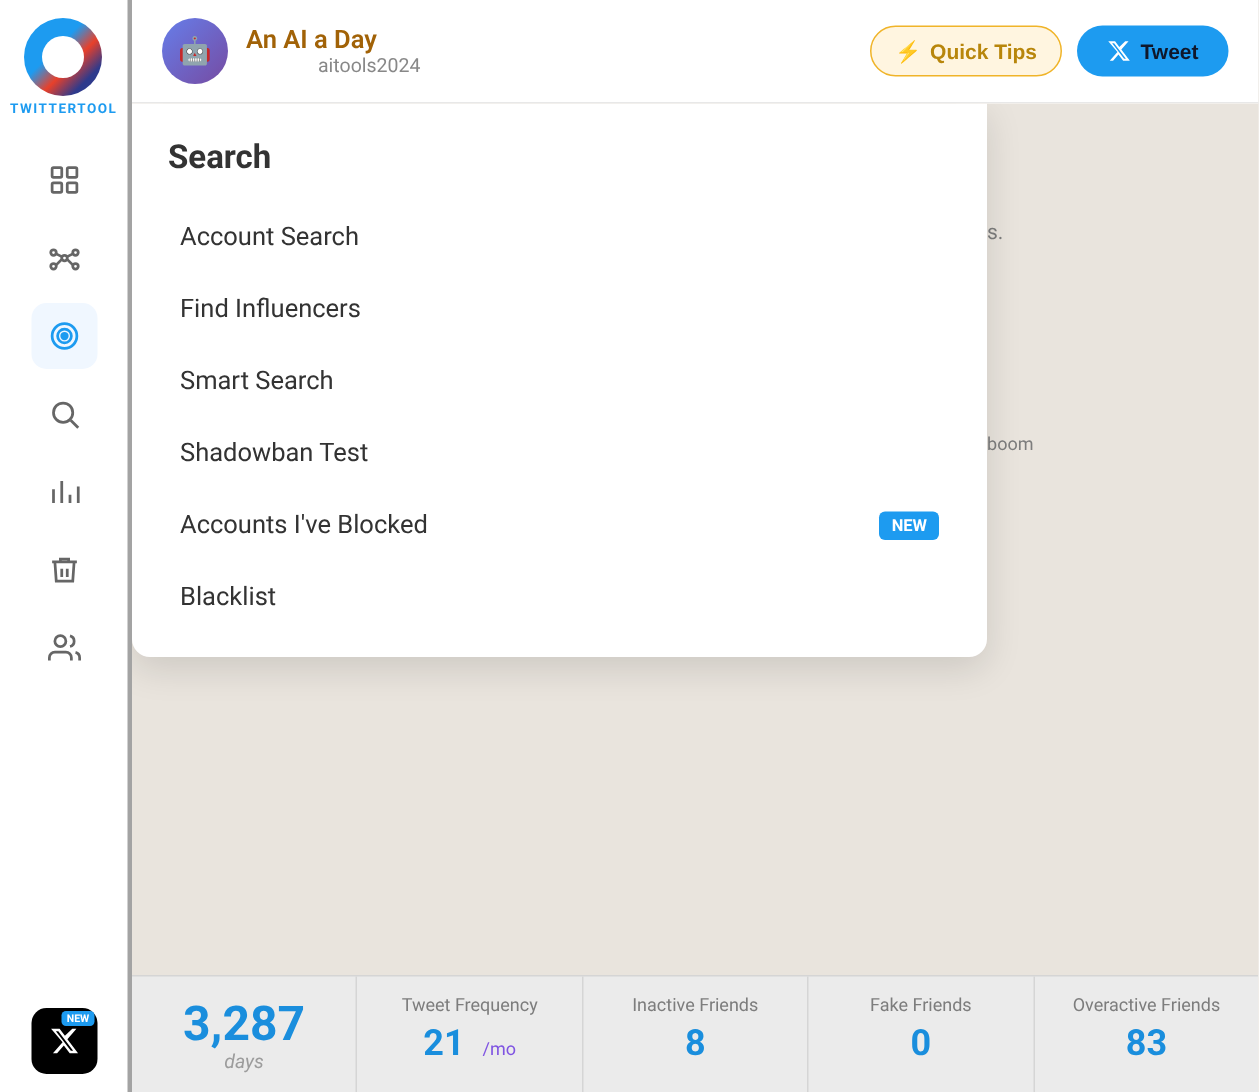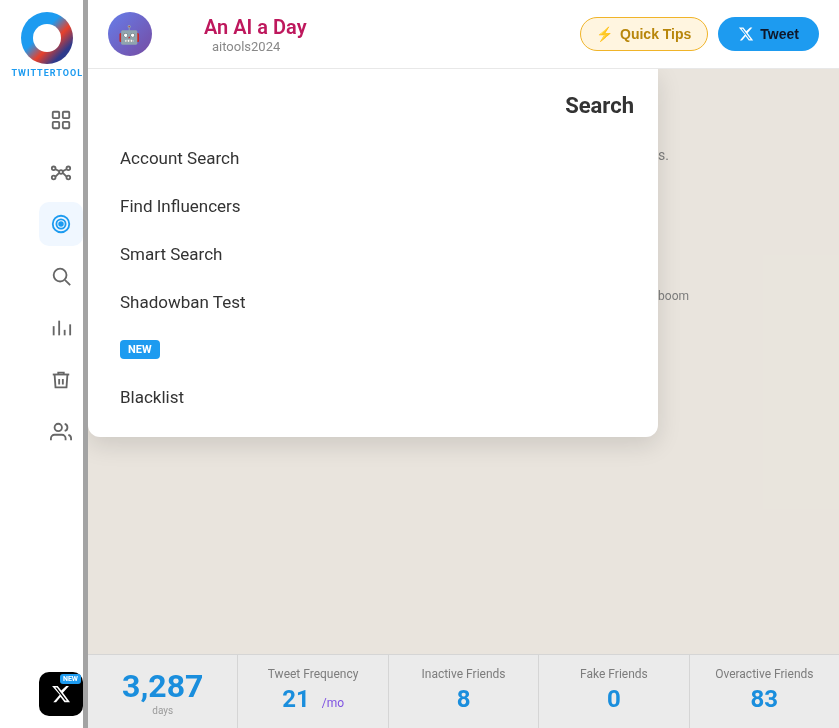--- a/index.html
+++ b/index.html
@@ -11,23 +11,23 @@
       overflow: hidden;
       display: flex;
     }
 
     
     .sidebar {
       width: 88px;
       background: #fff;
       display: flex;
       flex-direction: column;
-      align-items: flex-end;
+      align-items: center;
       padding: 12px 0;
-      border-right: 5px solid #a3a3a3;
+      border-right: 3px solid #a3a3a3;
       z-index: 10;
       position: relative;
     }
     .sidebar-logo {
       display: flex;
       flex-direction: column;
       align-items: center;
       margin-bottom: 20px;
     }
     .logo-circle {
@@ -129,24 +129,23 @@
       border-radius: 50%;
       background: linear-gradient(135deg, #667eea, #764ba2);
       overflow: hidden;
       display: flex;
       align-items: center;
       justify-content: center;
       color: white;
       font-size: 18px;
     }
     .user-name {
-      font-size: 20px;
+      font-size: 17px;
       font-weight: 600;
-      color: #be185d;
-      margin-left: 40px;
+      color: #a16207;
     }
     .user-handle {
       font-size: 13px;
       color: #888;
       margin-left: 48px;
     }
     .header-buttons {
       display: flex;
       gap: 10px;
     }
@@ -249,22 +248,23 @@
     }
     .stat-value.big {
       font-size: 32px;
       color: #1d9bf0;
     }
     .stat-unit {
       font-size: 12px;
       color: #8b5cf6;
     }
     .stat-sub {
-      font-size: 10px;
+      font-size: 13px;
       color: #aaa;
+      font-style: italic;
     }
 
     
     .dropdown-overlay {
       position: absolute;
       top: 0;
       left: 0;
       right: 0;
       bottom: 0;
       background: rgba(0,0,0,0.08);
@@ -273,21 +273,20 @@
     .dropdown-menu {
       position: absolute;
       top: 0;
       left: 0;
       width: 570px;
       background: #fff;
       border-radius: 0 0 12px 12px;
       box-shadow: 0 8px 24px rgba(0,0,0,0.12);
       z-index: 20;
       padding: 24px 0 16px;
-      text-align: right;
     }
     .dropdown-title {
       font-size: 22px;
       font-weight: 700;
       color: #333;
       padding: 0 24px 16px;
     }
     .dropdown-item {
       display: flex;
       align-items: center;
@@ -500,20 +499,21 @@
       <div class="dropdown-item">
         <span>Find Influencers</span>
       </div>
       <div class="dropdown-item">
         <span>Smart Search</span>
       </div>
       <div class="dropdown-item">
         <span>Shadowban Test</span>
       </div>
       <div class="dropdown-item">
+        <span>Accounts I've Blocked</span>
         <span class="new-tag">NEW</span>
       </div>
       <div class="dropdown-item">
         <span>Blacklist</span>
       </div>
     </div>
   </div>
 </div>
 
 </body></html>

